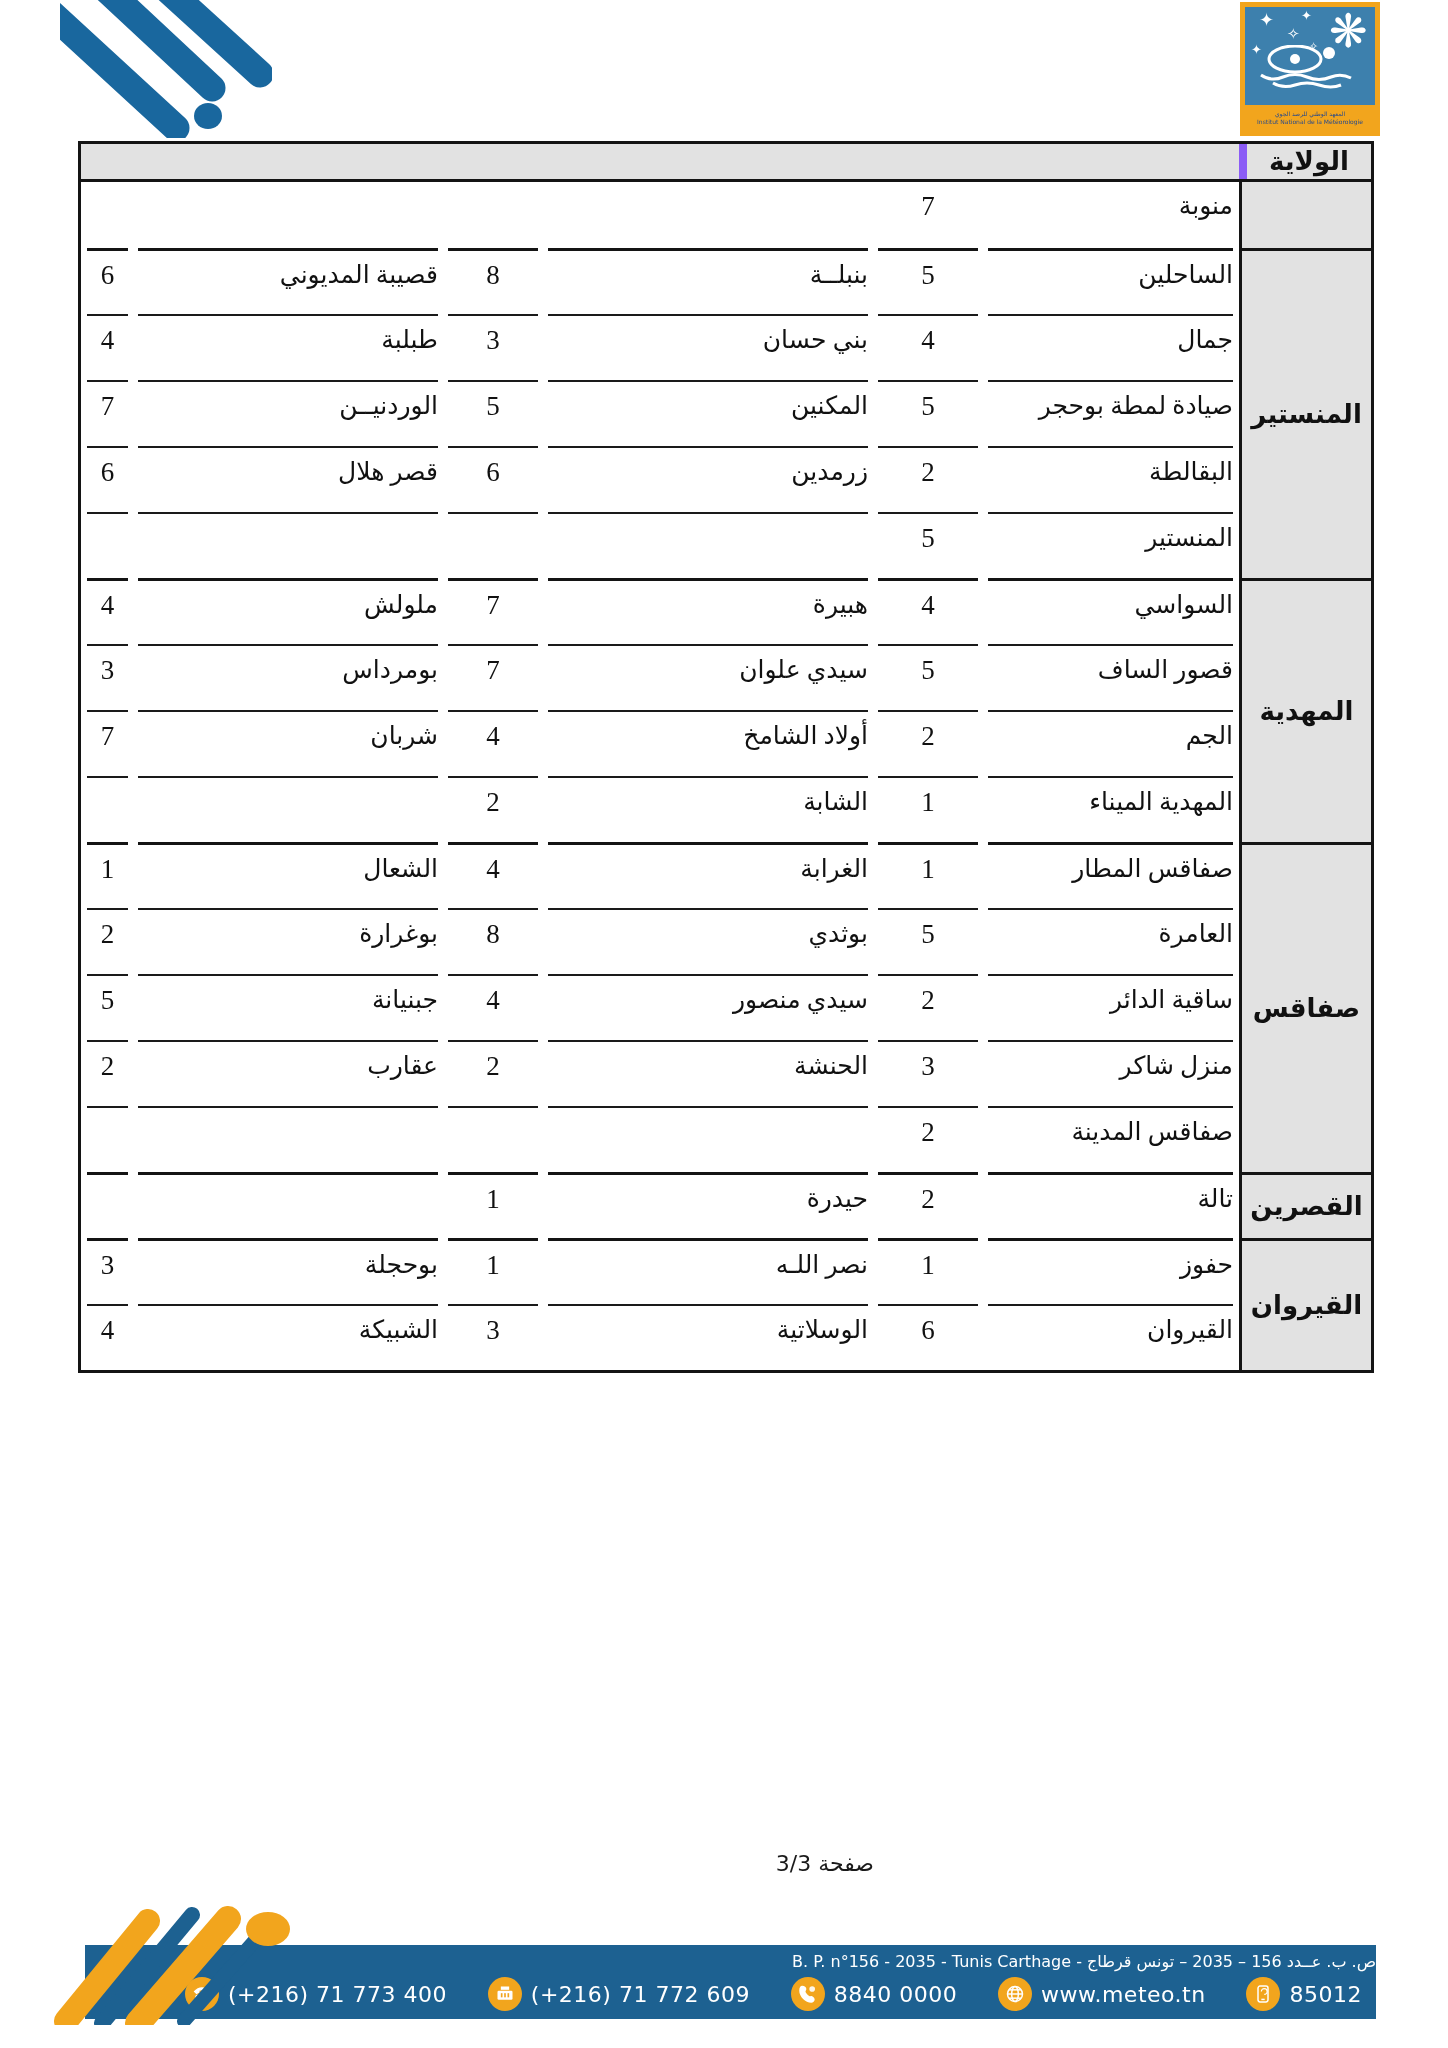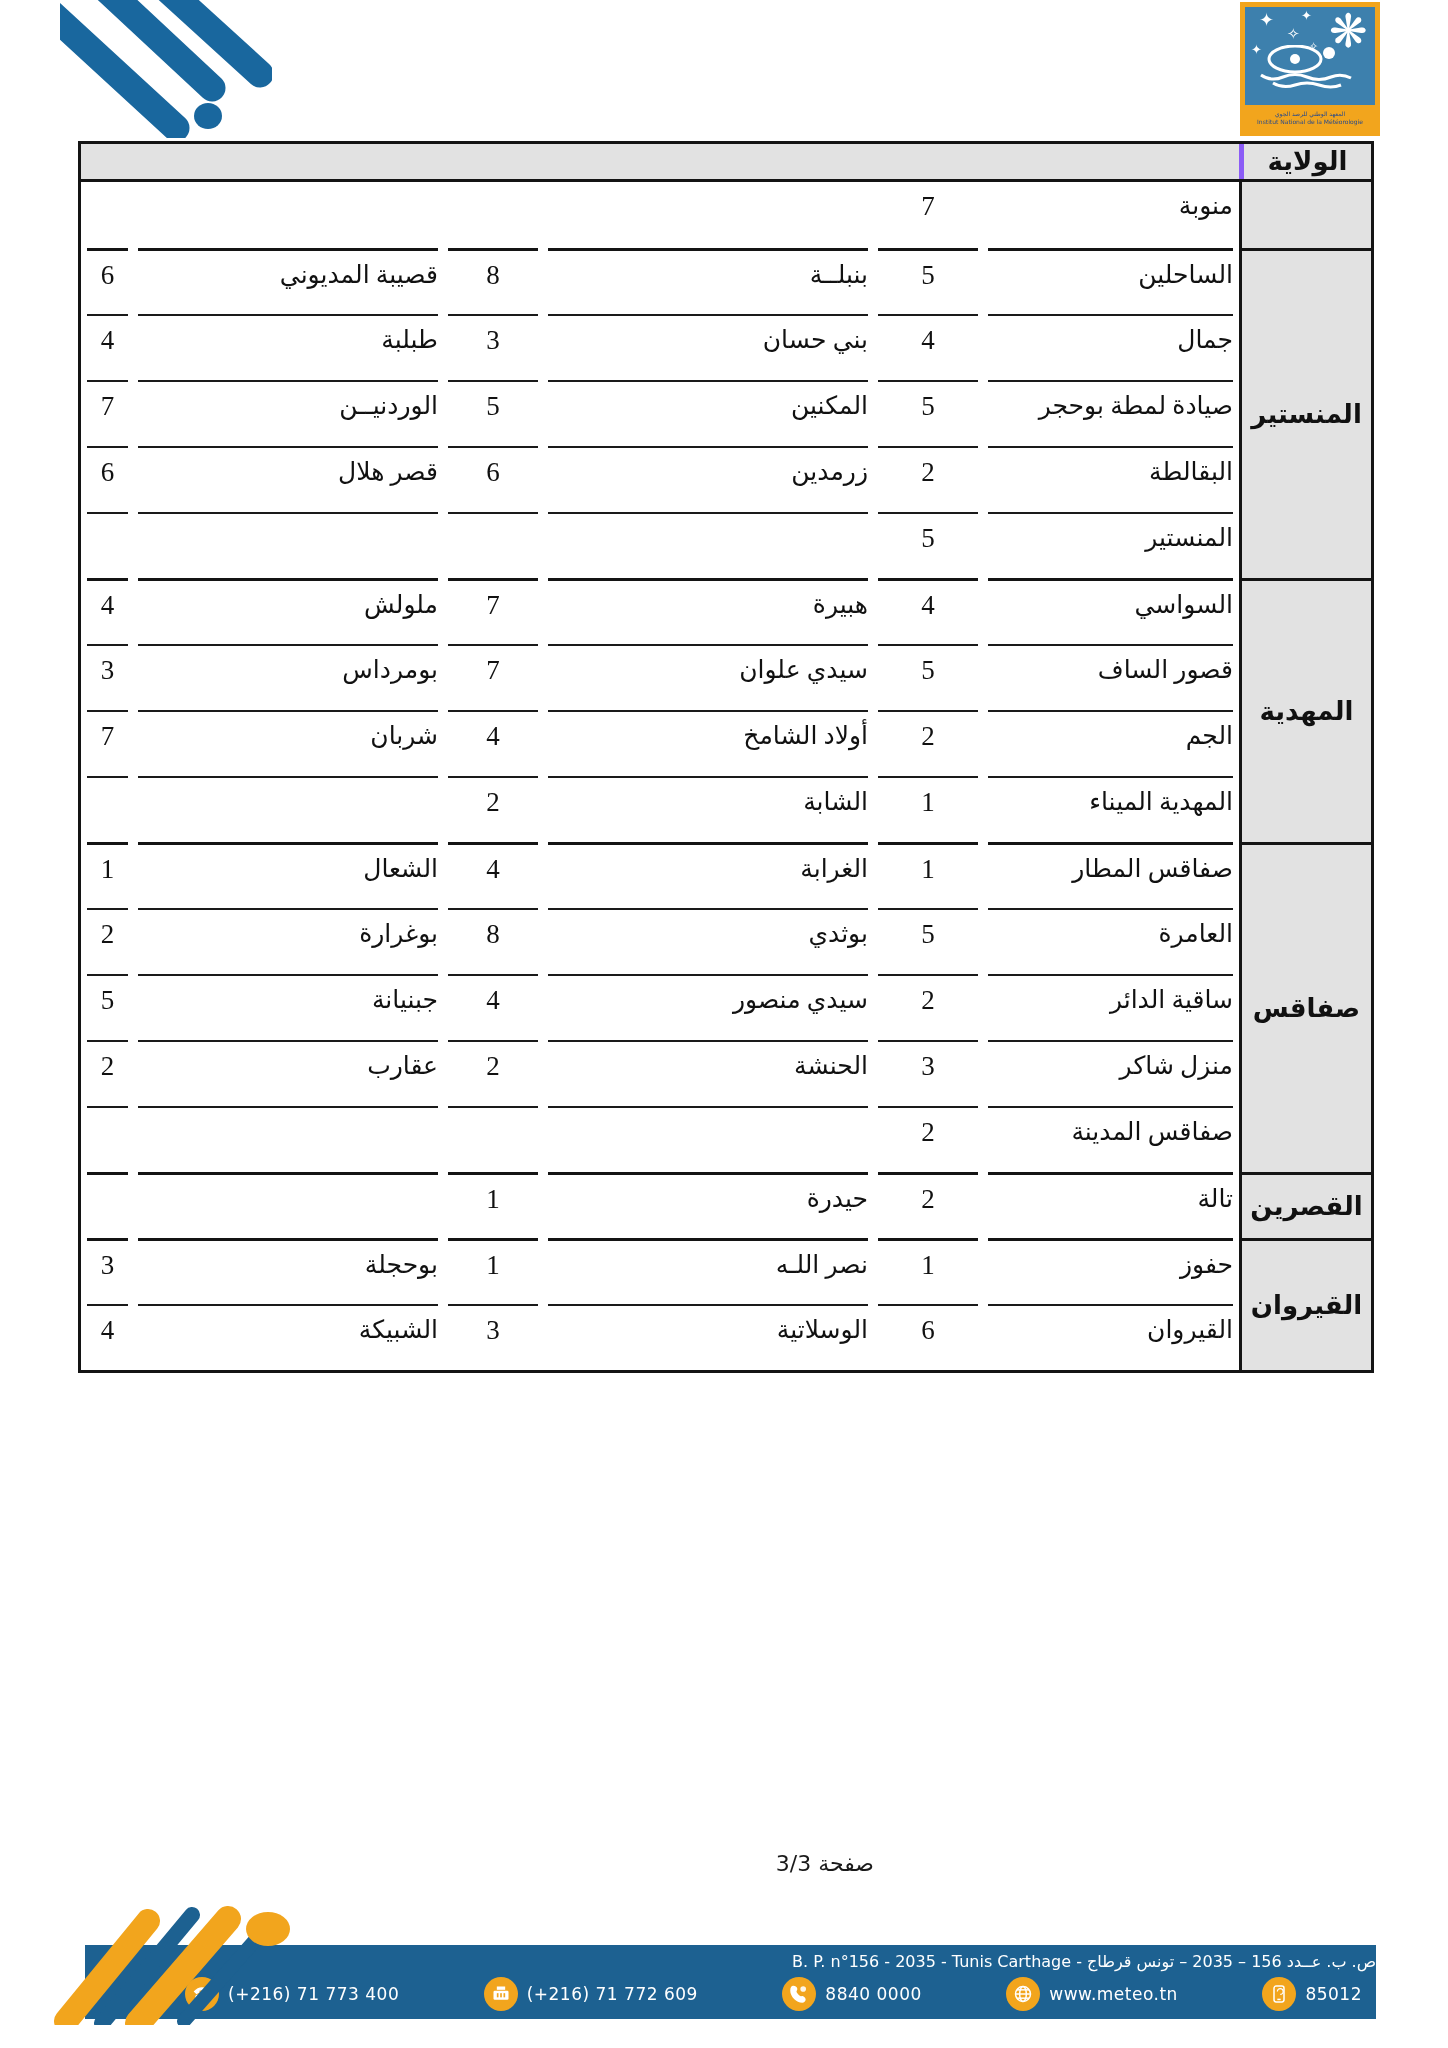--- a/index.html
+++ b/index.html
@@ -30,21 +30,21 @@
     font-size:6px; line-height:8px; color:#274a8c; padding-top:5px;
     direction:rtl;
   }
   
   .tbl {
     position:absolute; top:141px; left:78px; width:1296px;
     border:3px solid #141414; direction:rtl; background:#fff;
   }
   .thead { display:flex; height:38px; border-bottom:3px solid #141414; background:#e2e2e2; }
   .thead .wcol {
-    width:132px; border-left:5px solid #8b5cf6;
+    width:132px; border-left:8px solid #8b5cf6;
     display:flex; align-items:center; justify-content:center;
     font-weight:bold; font-size:26px;
   }
   .thead .bcol {
     flex:1; display:flex; align-items:center; justify-content:center;
     font-weight:bold; font-size:26px;
   }
   .section { display:flex; }
   .section .wilaya {
     width:132px; border-left:3px solid #141414; background:#e2e2e2;
@@ -81,21 +81,21 @@
   .contacts {
     position:absolute; top:32px; left:100px; right:14px;
     display:flex; align-items:center; justify-content:space-between;
     direction:ltr;
   }
   .contact { display:flex; align-items:center; gap:9px; }
   .contact .bubble {
     width:34px; height:34px; border-radius:50%; background:#f2a51d;
     display:flex; align-items:center; justify-content:center; flex:none;
   }
-  .contact .ctext { font-size:17px; letter-spacing:0.5px; white-space:nowrap; }
+  .contact .ctext { font-size:22px; letter-spacing:0.5px; white-space:nowrap; }
   .stripes { position:absolute; top:1903px; left:52px; width:300px; height:122px; pointer-events:none; }
 </style>
 </head>
 <body>
 
 <div class="page">
 
   <svg class="logo-left" viewBox="0 0 212 138">
     <g stroke="#19679e" stroke-width="27" stroke-linecap="round" fill="none">
       <line x1="88" y1="-28" x2="200" y2="74"></line>

